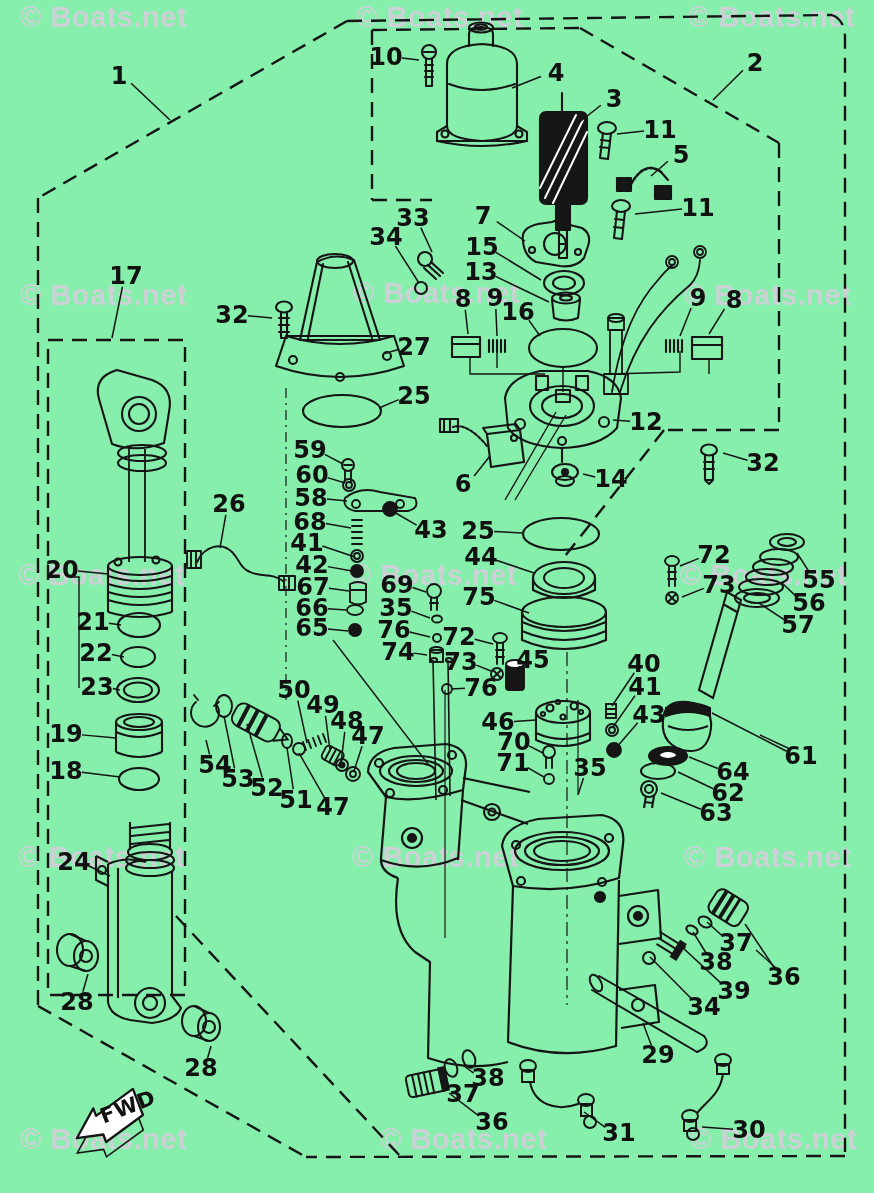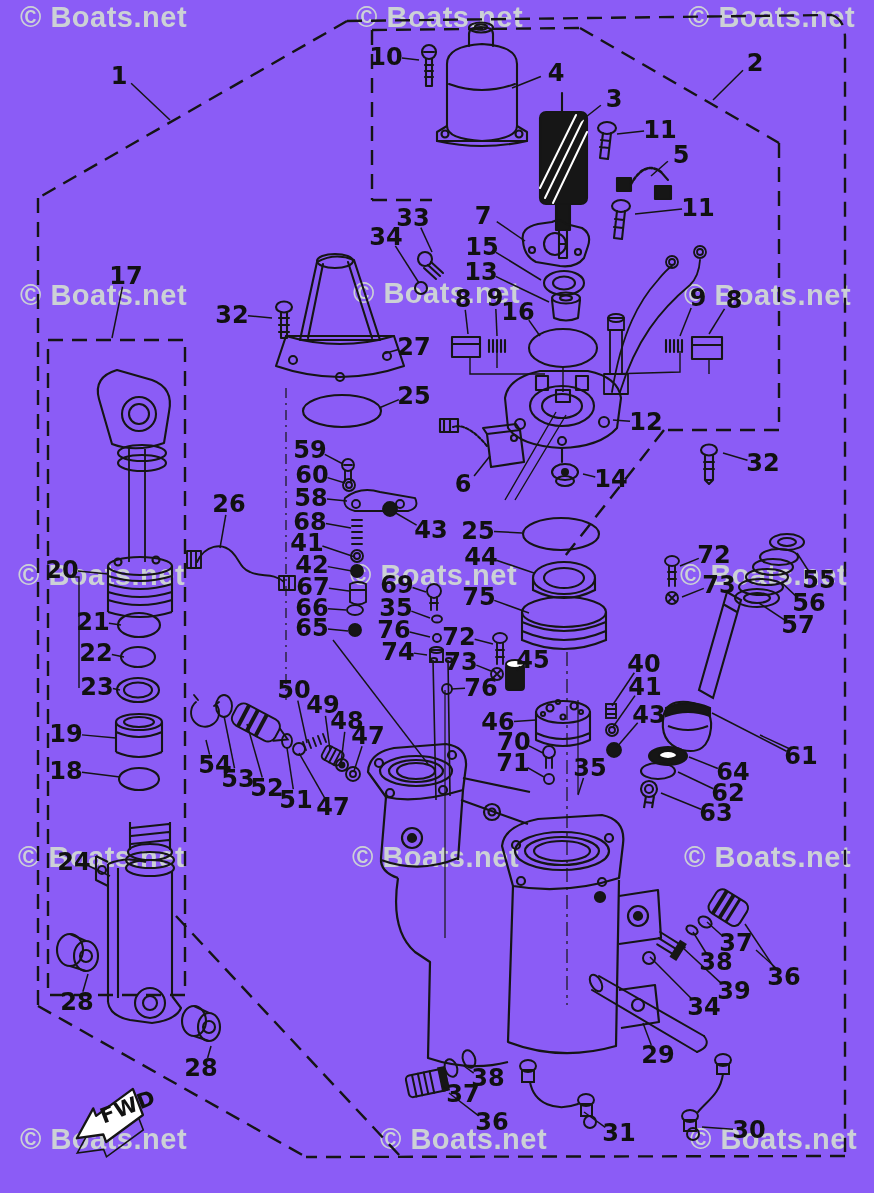--- a/index.html
+++ b/index.html
@@ -1,16 +1,16 @@
 <!DOCTYPE html>
 <html><head>
 <meta charset="utf-8">
 <style>
   html,body{margin:0;padding:0;background:#fff;}
-  .stage{position:relative;width:874px;height:1193px;background:#8b5cf6;overflow:hidden;
+  .stage{position:relative;width:874px;height:1193px;background:#86efac;overflow:hidden;
          font-family:"DejaVu Sans","Liberation Sans",sans-serif;}
   svg{position:absolute;left:0;top:0;}
   .wm{font-family:"Liberation Sans",sans-serif;font-size:29px;font-weight:700;letter-spacing:.5px;}
   .callout-text{font-family:"DejaVu Sans",sans-serif;font-size:24px;font-weight:700;fill:#111;}
   .fwd-text{font-family:"DejaVu Sans",sans-serif;font-size:21px;font-weight:800;fill:#111;letter-spacing:1px;}
 </style>
 </head>
 <body>
 
 <div class="stage">

